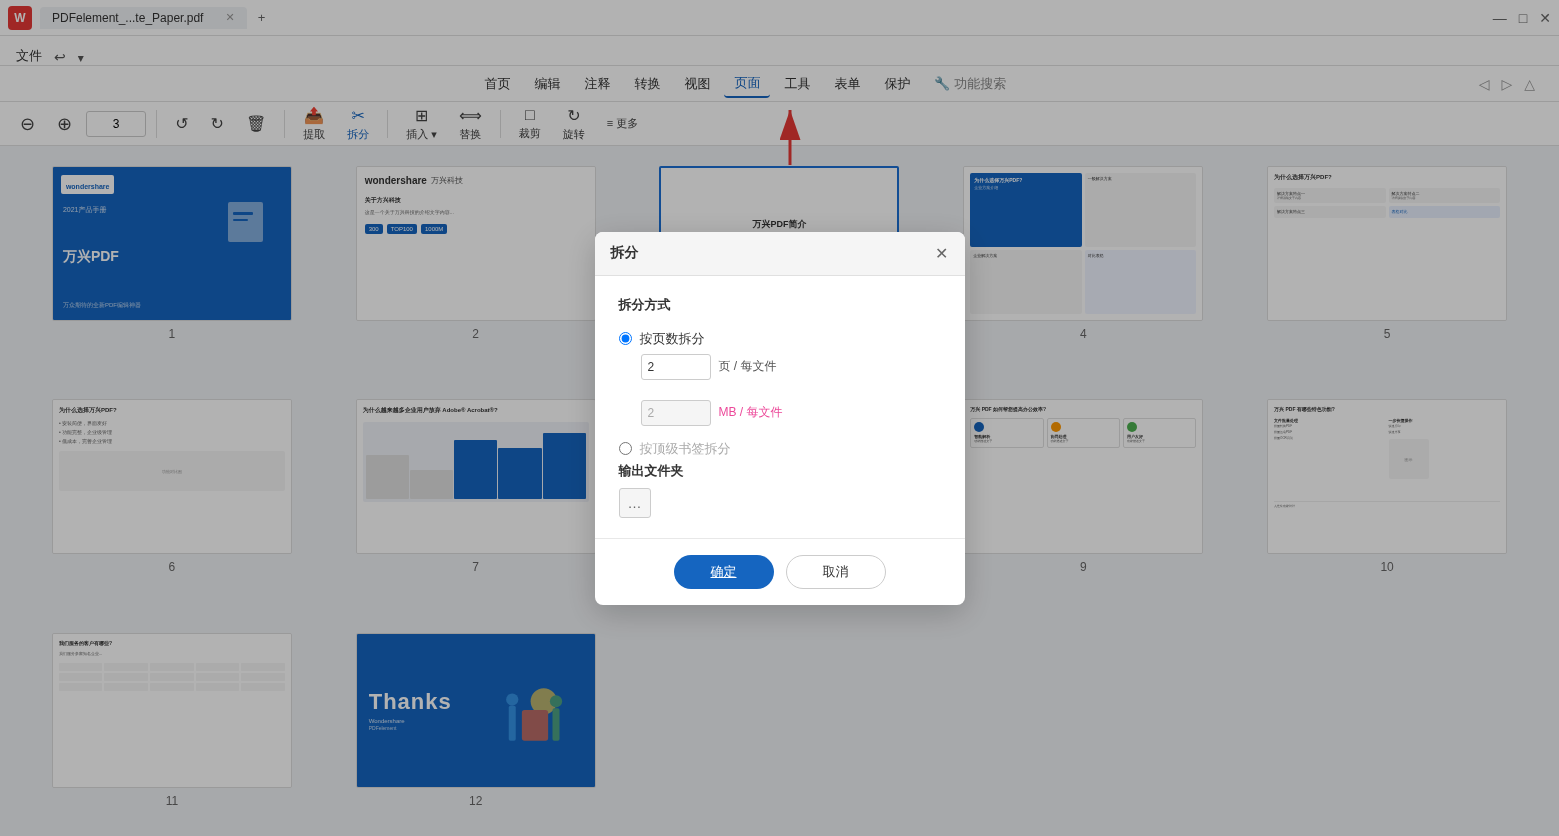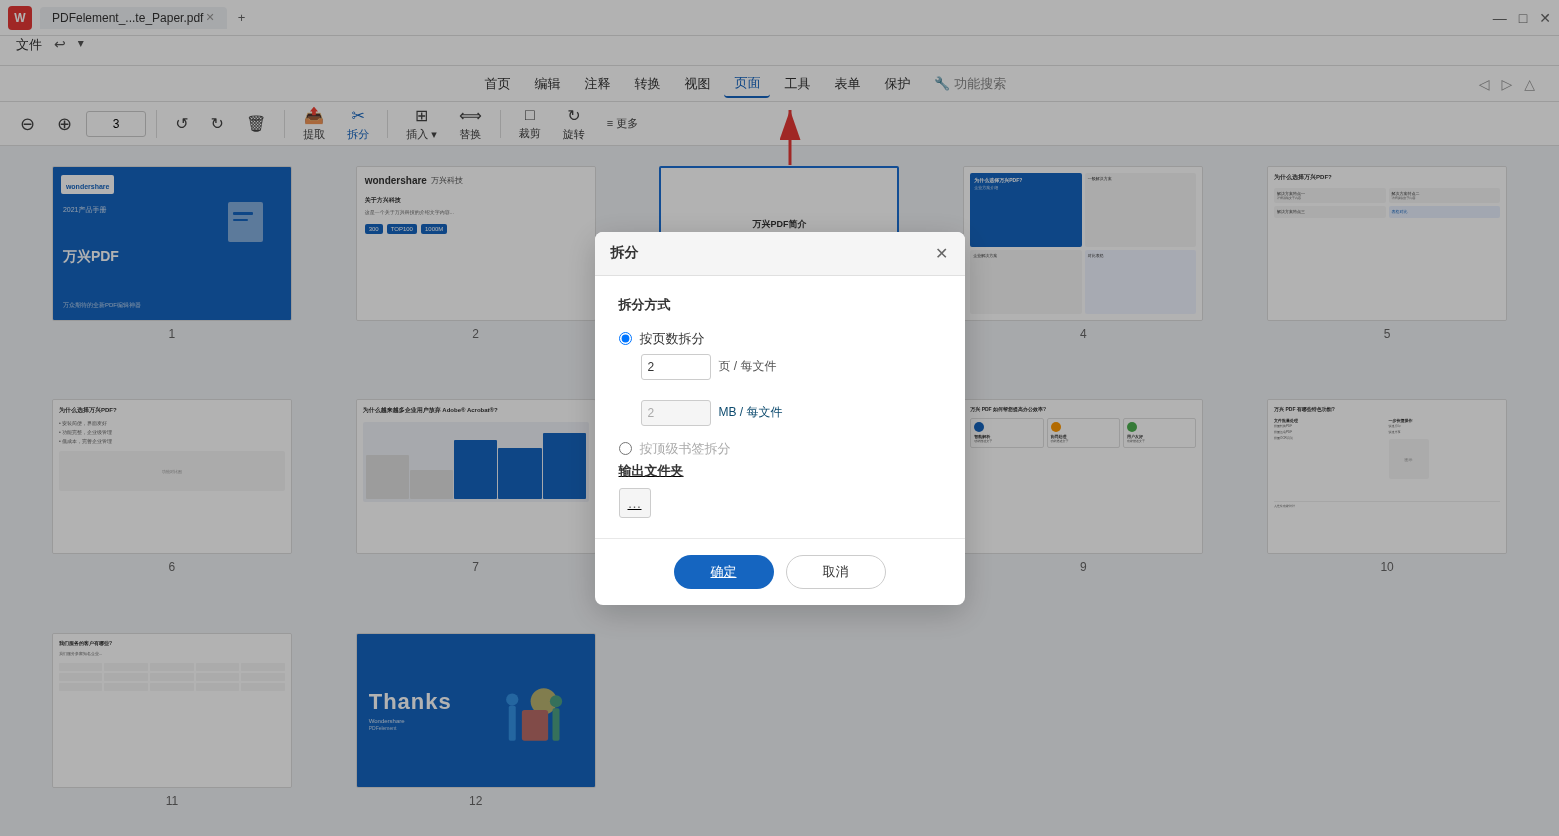--- a/index.html
+++ b/index.html
@@ -23,21 +23,21 @@
       color: white; font-weight: bold; font-size: 12px;
       margin-right: 8px;
     }
     .title-bar-tab {
       display: flex; align-items: center;
       padding: 4px 12px;
       background: #f0f2f5;
       border-radius: 4px 4px 0 0;
       font-size: 12px;
       color: #333;
-      gap: 2px;
+      gap: 22px;
     }
     .title-bar-tab .close-btn {
       color: #999; cursor: pointer; font-size: 11px;
     }
     .title-bar-add {
       width: 22px; height: 22px;
       display: flex; align-items: center; justify-content: center;
       color: #666; margin-left: 4px; cursor: pointer;
     }
     .title-bar-right {
@@ -146,21 +146,21 @@
     .radio-input-row {
       display: flex; align-items: center; gap: 8px; margin-left: 22px; margin-top: 6px;
     }
     .num-input {
       width: 70px; height: 26px; border: 1px solid #ccc; border-radius: 3px;
       padding: 0 6px; font-size: 12px; color: #333;
     }
     .num-input:disabled { background: #f5f5f5; color: #aaa; }
     .unit-text { font-size: 12px; color: #555; }
 
-    .output-section { margin-top: 4px; text-decoration: underline; }
+    .output-section { margin-top: 4px; }
     .output-label { font-size: 13px; font-weight: 600; color: #333; margin-bottom: 8px; }
     .output-row { display: flex; align-items: center; gap: 6px; }
     .output-input {
       flex: 1; height: 30px; border: 1px solid #ccc; border-radius: 3px;
       padding: 0 8px; font-size: 12px; color: #333;
     }
     .output-browse {
       width: 32px; height: 30px; border: 1px solid #ccc; border-radius: 3px;
       background: #f5f5f5; display: flex; align-items: center; justify-content: center;
       cursor: pointer; color: #666; font-size: 14px;
@@ -206,21 +206,21 @@
     <span class="close-btn">✕</span>
   </div>
   <div class="title-bar-add">+</div>
   <div class="title-bar-right">
     <span class="win-btn">—</span>
     <span class="win-btn">□</span>
     <span class="win-btn">✕</span>
   </div>
 </div>
 
-<div style="background:#fff; height:30px; display:flex; align-items:flex-start; padding:0 16px; border-bottom:1px solid #e0e0e0; gap:12px;">
+<div style="background:#fff; height:30px; display:flex; align-items:flex-end; padding:0 16px; border-bottom:1px solid #e0e0e0; gap:12px;">
   <span style="font-size:13px;color:#333;cursor:pointer;">文件</span>
   <span style="font-size:14px;color:#555;cursor:pointer;">↩</span>
   <span style="font-size:12px;color:#555;cursor:pointer;">▾</span>
 </div>
 
 <div class="menu-bar">
   <div class="spacer"></div>
   <div class="menu-item">首页</div>
   <div class="menu-item">编辑</div>
   <div class="menu-item">注释</div>
@@ -571,21 +571,21 @@
           </div>
           <div class="radio-input-row">
             <input type="number" class="num-input" value="2" style="">
             <span class="unit-text">页 / 每文件</span>
           </div>
         </div>
 
         <div>
           <div class="radio-input-row">
             <input type="number" class="num-input" value="2" disabled="" style="">
-            <span class="unit-text" style="color:#0c4a6e;">MB / 每文件</span>
+            <span class="unit-text" style="color:#ec4899;">MB / 每文件</span>
           </div>
         </div>
 
         <div class="radio-row">
           <input type="radio" name="split-mode" id="by-bookmark" style="">
           <label class="radio-label" for="by-bookmark" style="color:#aaa;">按顶级书签拆分</label>
         </div>
 
       </div>
 

